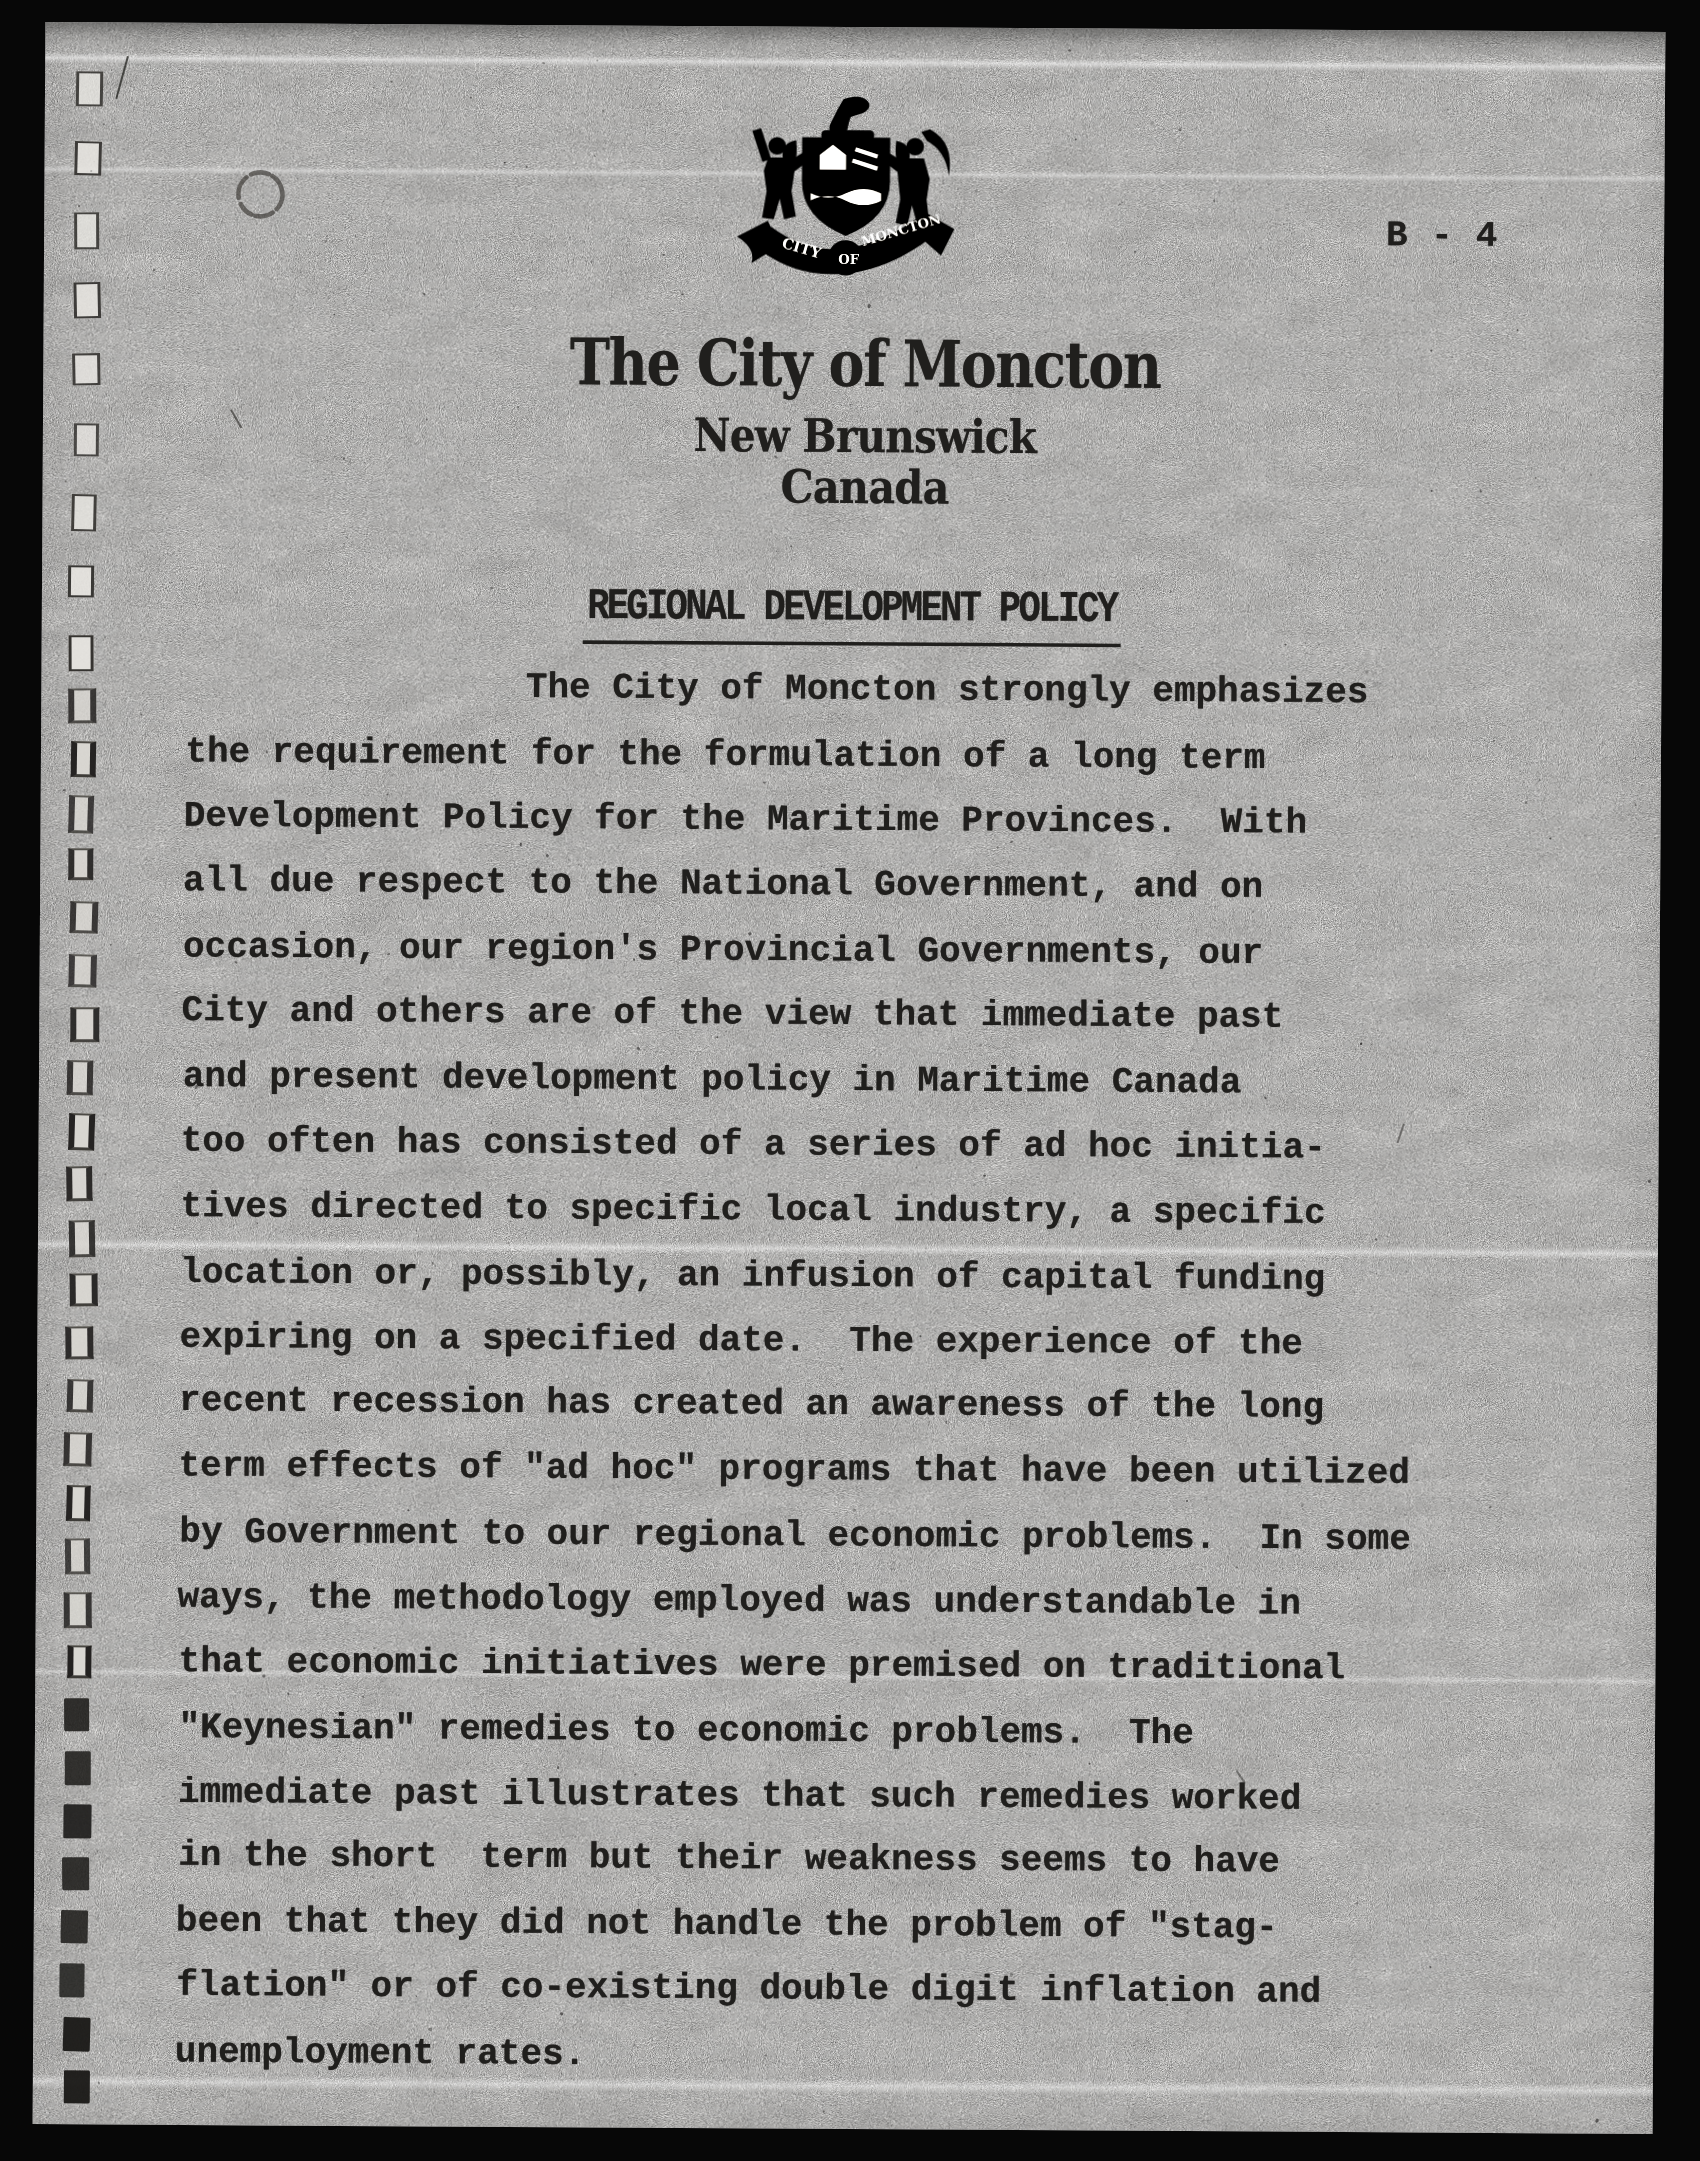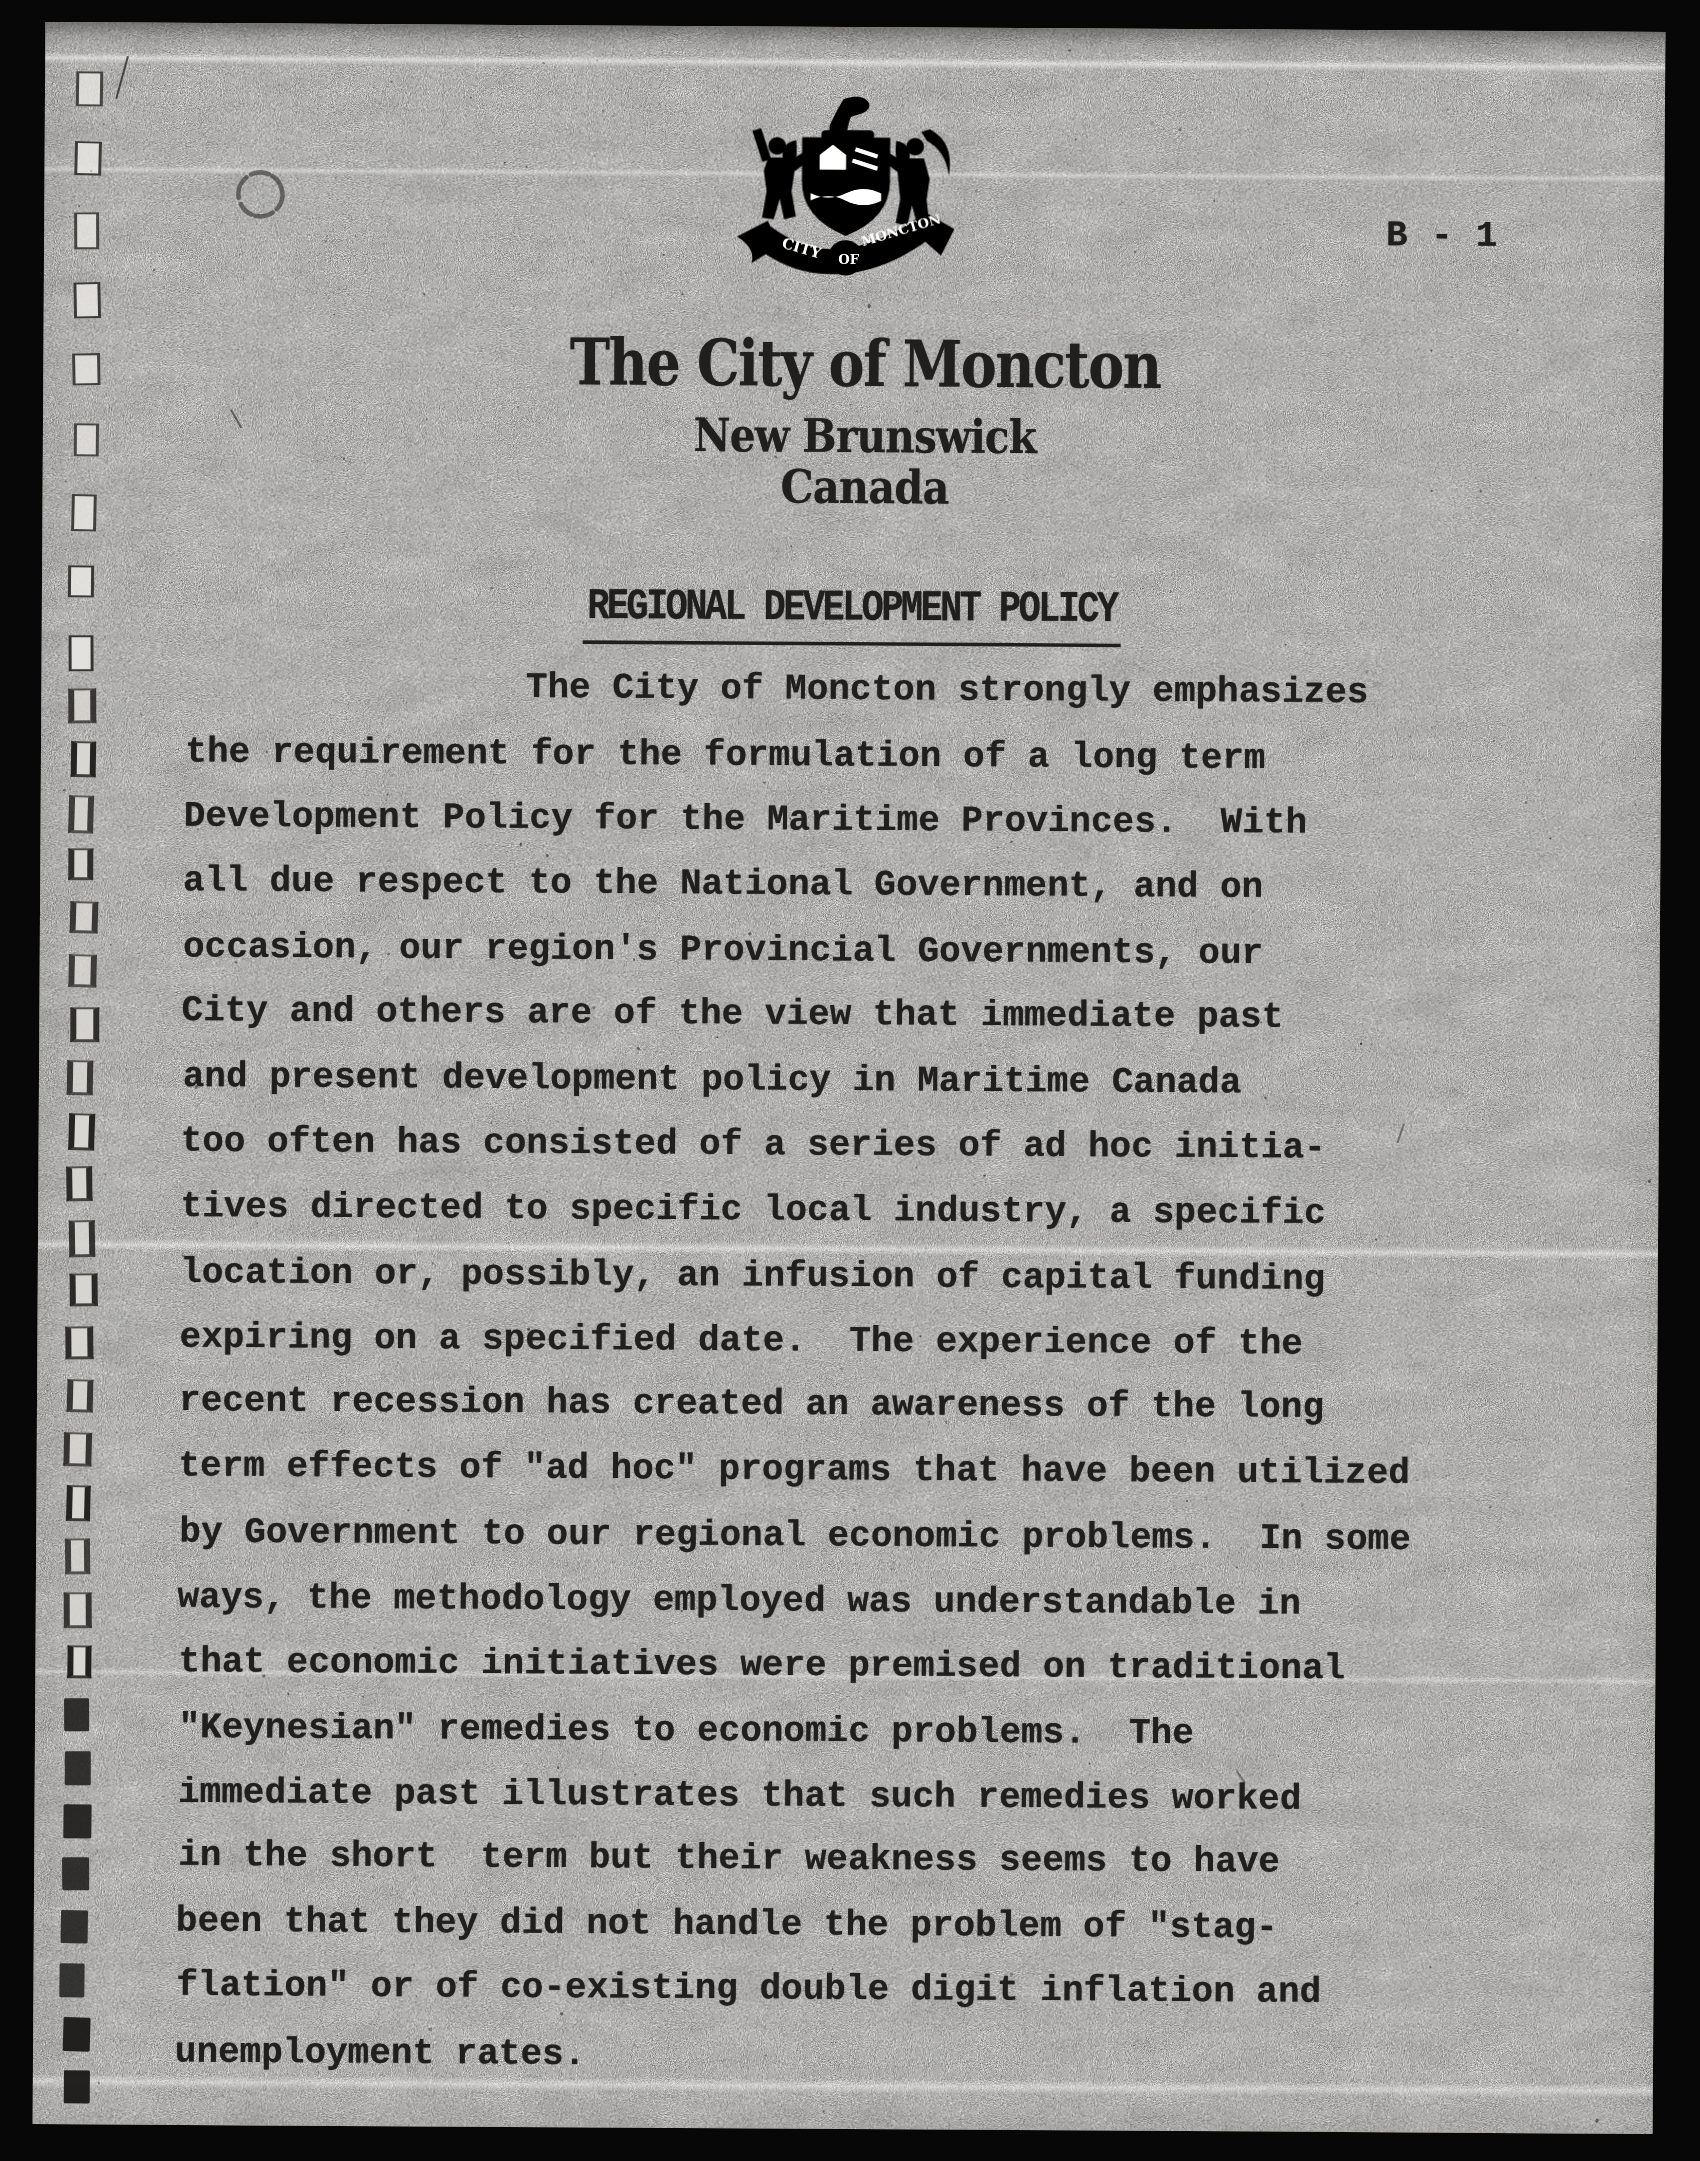--- a/index.html
+++ b/index.html
@@ -525,21 +525,21 @@
       </div>
 
     <div class="penmark" style="left:76px;top:33px;width:2.3px;height:44px;transform:rotate(15deg);opacity:.8;"></div>
     <svg style="position:absolute;left:191px;top:146px;transform:rotate(-18deg);opacity:.62;" width="50" height="50" viewBox="0 0 66 66">
       <circle cx="33" cy="33" r="29" fill="none" stroke="#34312d" stroke-width="6" stroke-dasharray="30 7 24 5 20 9" stroke-linecap="round"></circle>
     </svg>
     <div class="penmark" style="left:192px;top:385px;width:2.3px;height:20.5px;transform:rotate(-30deg);opacity:.6;"></div>
     <div class="penmark" style="left:1361px;top:1093px;width:1.5px;height:20px;transform:rotate(18deg);opacity:.5;"></div>
     <div class="penmark" style="left:1205px;top:1740px;width:1.5px;height:15px;transform:rotate(-35deg);opacity:.45;"></div>
 
-    <div class="page-marker ink">B - 1</div>
+    <div class="page-marker ink">B - 4</div>
 
     <div class="letterhead">
       <div class="lh-city ink">The City of Moncton</div>
       <div class="lh-prov ink">New Brunswick</div>
       <div class="lh-country ink">Canada</div>
     </div>
 
     <svg class="crest" viewBox="0 0 160 150">
       <g fill="#181715">
 

